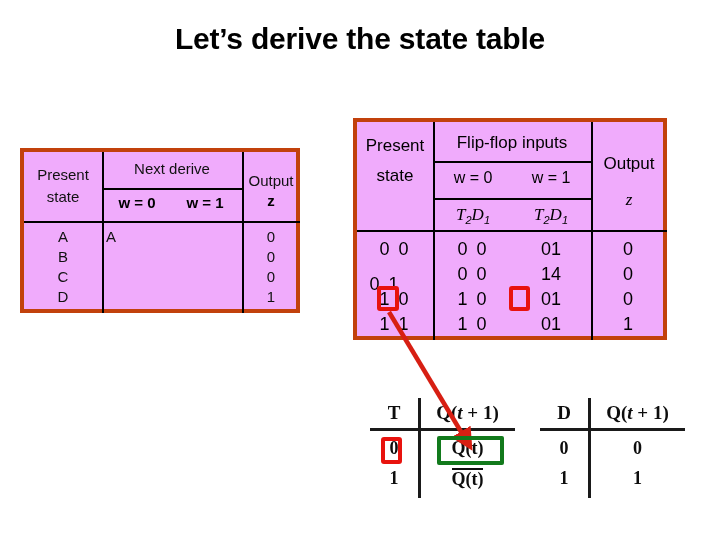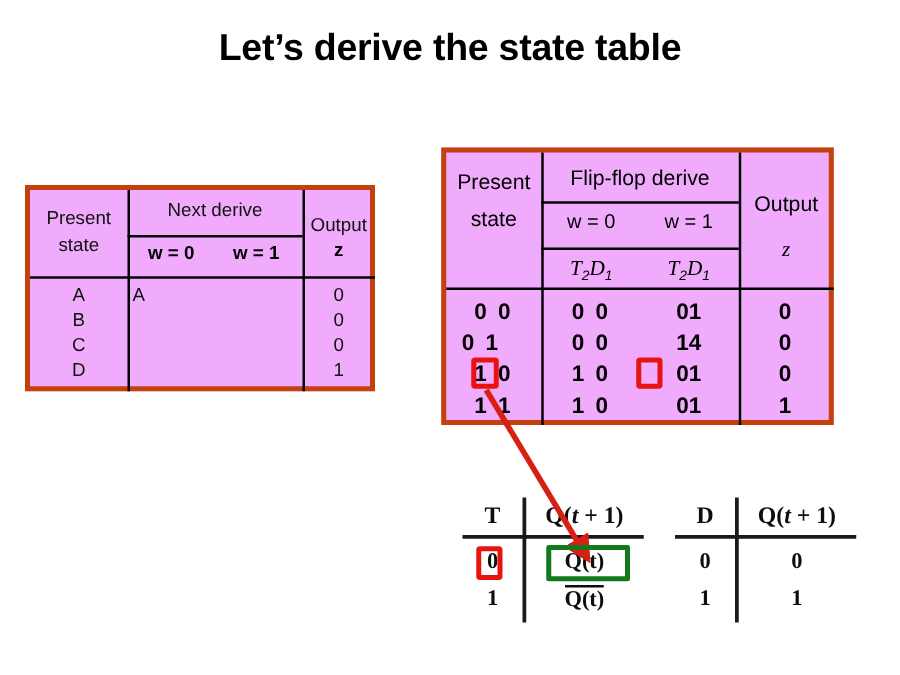--- a/index.html
+++ b/index.html
@@ -97,21 +97,20 @@
   }
   .sub {
     font-size: 11px;
     vertical-align: sub;
     font-style: italic;
   }
   .rt-data {
     font-size: 18px;
     letter-spacing: 2px;
     font-family: "Liberation Sans", sans-serif;
-    font-weight: bold;
   }
 
   
   .ex-tbl {
     position: absolute;
     font-family: "Liberation Serif", serif;
   }
   .ex-vline {
     position: absolute;
     width: 3px;
@@ -225,37 +224,37 @@
     <div class="vline" style="left:234px; top:0px; height:218px;"></div>
 
     <div class="hline" style="left:0px; top:108px; width:310px;"></div>
 
     <div class="hline" style="left:76px; top:39px; width:158px;"></div>
     <div class="hline" style="left:76px; top:76px; width:158px;"></div>
 
     <div class="cell rt-txt" style="left:0px; top:14px; width:76px;">Present</div>
     <div class="cell rt-txt" style="left:0px; top:44px; width:76px;">state</div>
 
-    <div class="cell rt-txt" style="left:76px; top:11px; width:158px;">Flip-flop derive</div>
+    <div class="cell rt-txt" style="left:76px; top:11px; width:158px;">Flip-flop inputs</div>
 
     <div class="cell rt-small" style="left:78px; top:47px; width:76px;">w = 0</div>
     <div class="cell rt-small" style="left:156px; top:47px; width:76px;">w = 1</div>
 
     <div class="cell" style="left:78px; top:83px; width:76px;">
       <span class="rt-italic">T</span><span class="sub">2</span><span class="rt-italic">D</span><span class="sub">1</span>
     </div>
     <div class="cell" style="left:156px; top:83px; width:76px;">
       <span class="rt-italic">T</span><span class="sub">2</span><span class="rt-italic">D</span><span class="sub">1</span>
     </div>
 
     <div class="cell rt-txt" style="left:234px; top:32px; width:76px;">Output</div>
     <div class="cell rt-italic" style="left:234px; top:68px; width:76px;">z</div>
 
     <div class="cell rt-data" style="left:0px; top:117px; width:76px;">0 0</div>
-    <div class="cell rt-data" style="left:0px; top:142px; width:56px;">0 1</div>
+    <div class="cell rt-data" style="left:0px; top:152px; width:56px;">0 1</div>
     <div class="cell rt-data" style="left:0px; top:167px; width:76px;">1 0</div>
     <div class="cell rt-data" style="left:0px; top:192px; width:76px;">1 1</div>
 
     <div class="cell rt-data" style="left:78px; top:117px; width:76px;">0 0</div>
     <div class="cell rt-data" style="left:78px; top:142px; width:76px;">0 0</div>
     <div class="cell rt-data" style="left:78px; top:167px; width:76px;">1 0</div>
     <div class="cell rt-data" style="left:78px; top:192px; width:76px;">1 0</div>
 
     <div class="cell rt-data" style="left:156px; top:117px; width:76px; letter-spacing:0px;">01</div>
     <div class="cell rt-data" style="left:156px; top:142px; width:76px; letter-spacing:0px;">14</div>

